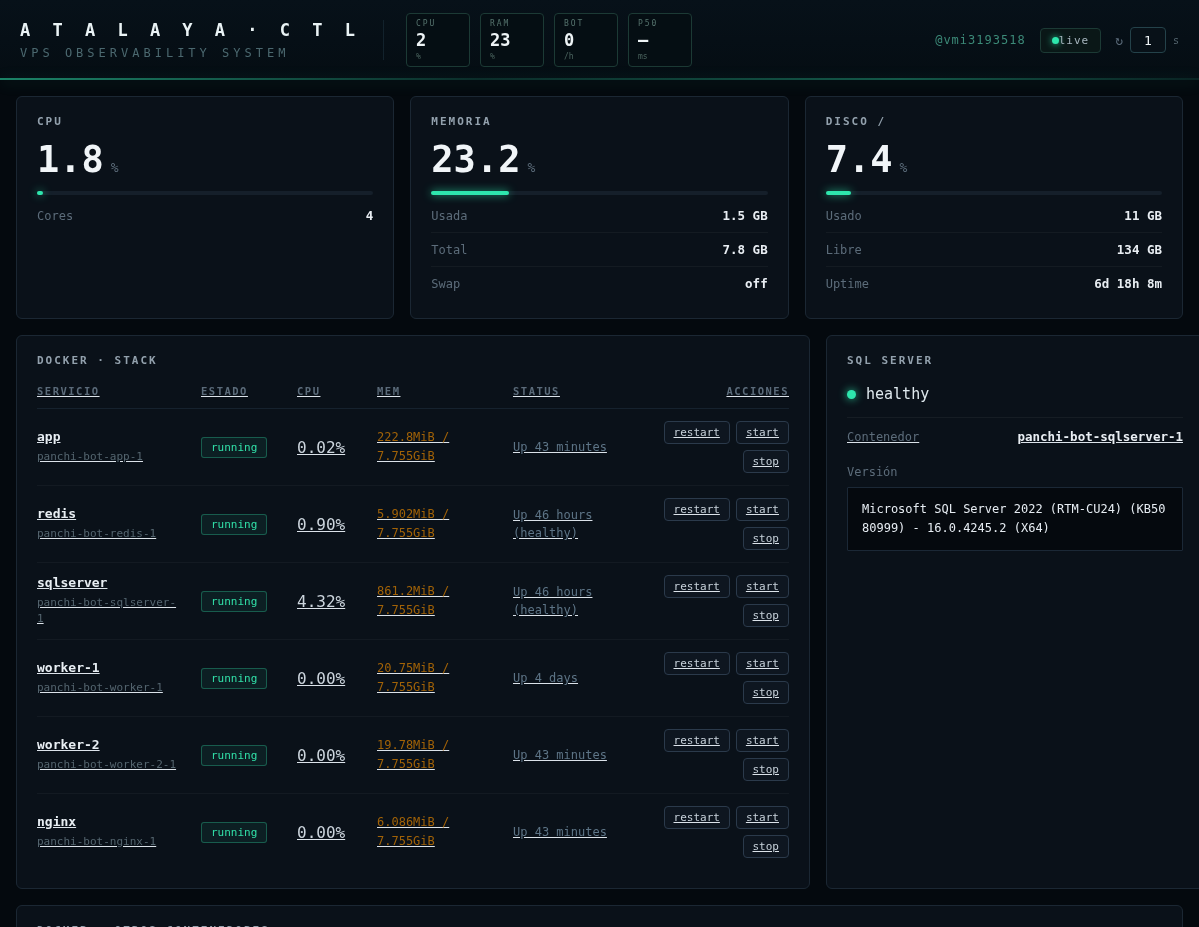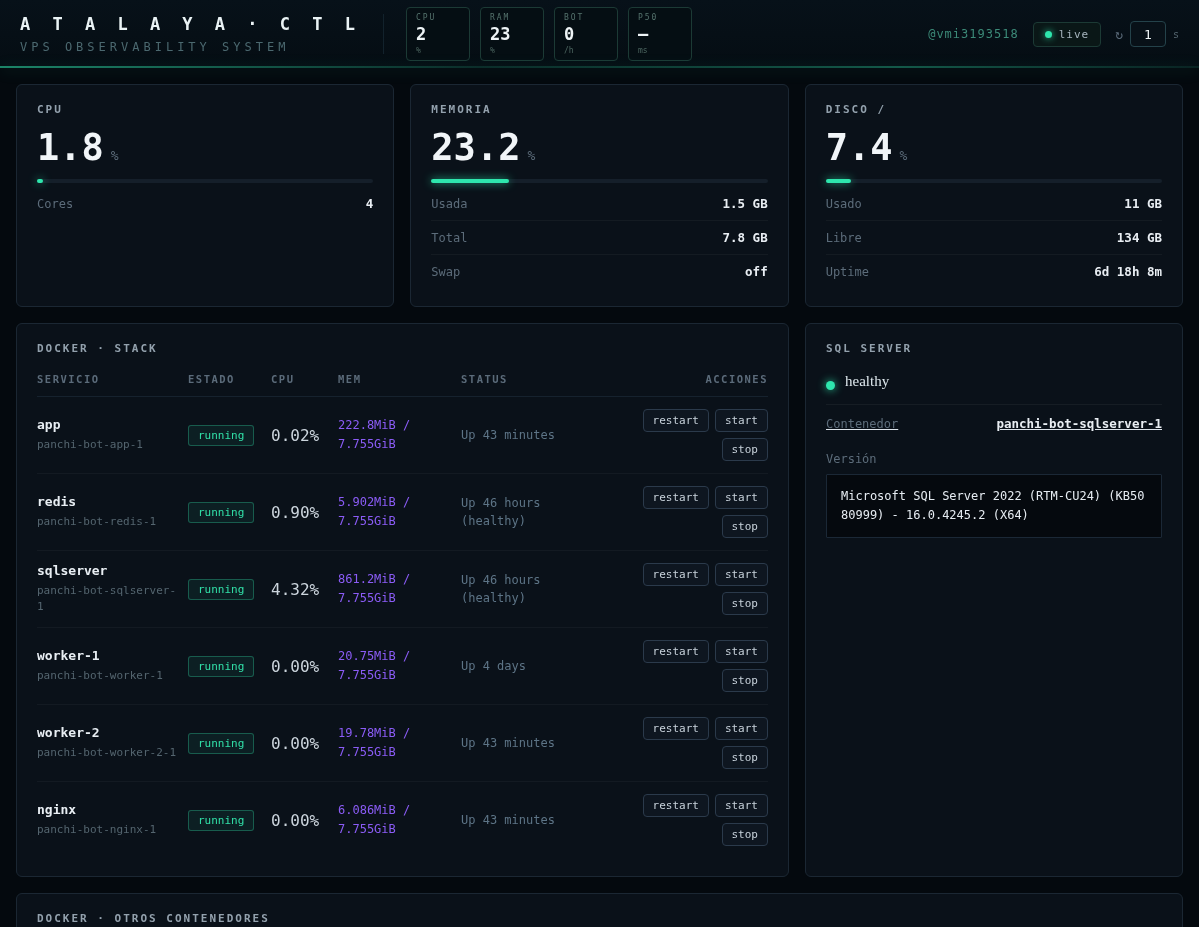--- a/index.html
+++ b/index.html
@@ -6,21 +6,21 @@
   html,body { width:1199px; height:927px; }
   body {
     background:#04090e;
     font-family:"DejaVu Sans Mono", monospace;
     color:#dce3ea;
     overflow:hidden;
   }
 
   
   .header {
-    height:68px;
+    height:80px;
     background:linear-gradient(180deg,#071119 0%,#050d13 100%);
     display:flex; align-items:center;
     padding:0 20px;
     position:relative;
   }
   .header::after {
     content:""; position:absolute; left:0; right:0; bottom:0; height:2px;
     background:linear-gradient(90deg, rgba(46,230,173,.55), rgba(46,230,173,.15) 40%, rgba(46,230,173,.35) 75%, rgba(46,230,173,.10));
     box-shadow:0 2px 14px rgba(46,230,173,.25);
   }
@@ -38,21 +38,21 @@
     display:flex; flex-direction:column; justify-content:space-between;
   }
   .hstat-label { font-size:8px; letter-spacing:2px; color:#55736d; }
   .hstat-value { font-size:17px; font-weight:bold; color:#eef4f6; line-height:1; }
   .hstat-unit { font-size:8px; color:#4c6660; }
 
   .hspacer { flex:1; }
   .hright { display:flex; align-items:center; gap:14px; }
   .host { font-size:12px; color:#3c8a78; letter-spacing:1px; }
   .live-badge {
-    display:flex; align-items:center; gap:7px;
+    display:flex; align-items:center; gap:0;
     background:#0a1717; border:1px solid #1c3a35; border-radius:4px;
     padding:5px 11px; cursor:default;
   }
   .live-dot { width:7px; height:7px; border-radius:50%; background:#2ee6ad; box-shadow:0 0 7px rgba(46,230,173,.9); }
   .live-text { font-size:11px; color:#a6b5be; letter-spacing:1px; }
   .refresh { display:flex; align-items:center; gap:7px; }
   .refresh-icon { font-size:13px; color:#5b6b7a; }
   .refresh-input {
     width:36px; height:26px; text-align:center;
     background:#081118; border:1px solid #24424a; border-radius:4px;
@@ -83,31 +83,31 @@
   .metric-row {
     display:flex; justify-content:space-between; align-items:center;
     padding:9px 0;
     border-bottom:1px solid rgba(255,255,255,.045);
   }
   .metric-row:last-child { border-bottom:none; }
   .metric-row-label { font-size:12px; color:#5c6c7a; }
   .metric-row-value { font-size:12.5px; font-weight:bold; color:#e9eef3; }
 
   
-  .tbl-head, .tbl-row { display:grid; column-gap:11px; align-items:center; }
+  .tbl-head, .tbl-row { display:grid; column-gap:24px; align-items:center;text-decoration:underline; }
   .stack-grid { grid-template-columns:140px 72px 56px 112px 120px 1fr; }
   .tbl-head { margin-top:18px; padding-bottom:11px; border-bottom:1px solid #16222e; }
   .th { font-size:10.5px; font-weight:bold; letter-spacing:1.5px; color:#5b6b7a; }
   .th-right { text-align:right; }
   .tbl-row { padding:12px 0; border-bottom:1px solid rgba(255,255,255,.04); }
   .tbl-row:last-child { border-bottom:none; }
   .svc-name { font-size:13px; font-weight:bold; color:#e8eef3; }
   .svc-container { font-size:11px; color:#54656f; margin-top:5px; word-break:break-all; line-height:1.45; }
   .cell-cpu { font-size:16px; color:#ccd5dd; }
-  .cell-mem { font-size:12px; color:#8b5cf6; line-height:1.55; }
+  .cell-mem { font-size:12px; color:#a16207; line-height:1.55; }
   .cell-status { font-size:12px; color:#5d7486; line-height:1.5; }
   .badge {
     display:inline-block;
     font-size:11px; color:#31e0a8;
     background:rgba(49,224,168,.07);
     border:1px solid rgba(49,224,168,.32);
     border-radius:3px;
     padding:3px 9px;
     white-space:nowrap;
   }
@@ -118,21 +118,21 @@
     font-size:11px; color:#c7d1da;
     background:#0e1620;
     border:1px solid #2b3a4b;
     border-radius:4px;
     padding:4px 9px;
     cursor:pointer;
     white-space:nowrap;
   }
 
   
-  .sql-health { display:flex; align-items:flex-end; gap:10px; margin-top:18px; padding-bottom:14px;font-family:Liberation Serif, serif; }
+  .sql-health { display:flex; align-items:center; gap:10px; margin-top:18px; padding-bottom:14px; }
   .sql-dot { width:9px; height:9px; border-radius:50%; background:#2ee6ad; box-shadow:0 0 8px rgba(46,230,173,.9); }
   .sql-health-text { font-size:15px; color:#dfe9ee; }
   .sql-kv { display:flex; justify-content:space-between; align-items:center; padding:11px 0; border-top:1px solid rgba(255,255,255,.05);text-decoration:underline; }
   .sql-kv-label { font-size:12px; color:#5c6c7a; }
   .sql-kv-value { font-size:12.5px; font-weight:bold; color:#e9eef3; }
   .sql-version-label { font-size:12px; color:#5c6c7a; padding:10px 0 8px; }
   .sql-version-box {
     background:#05090e;
     border:1px solid #1b2836;
     border-radius:1px;

